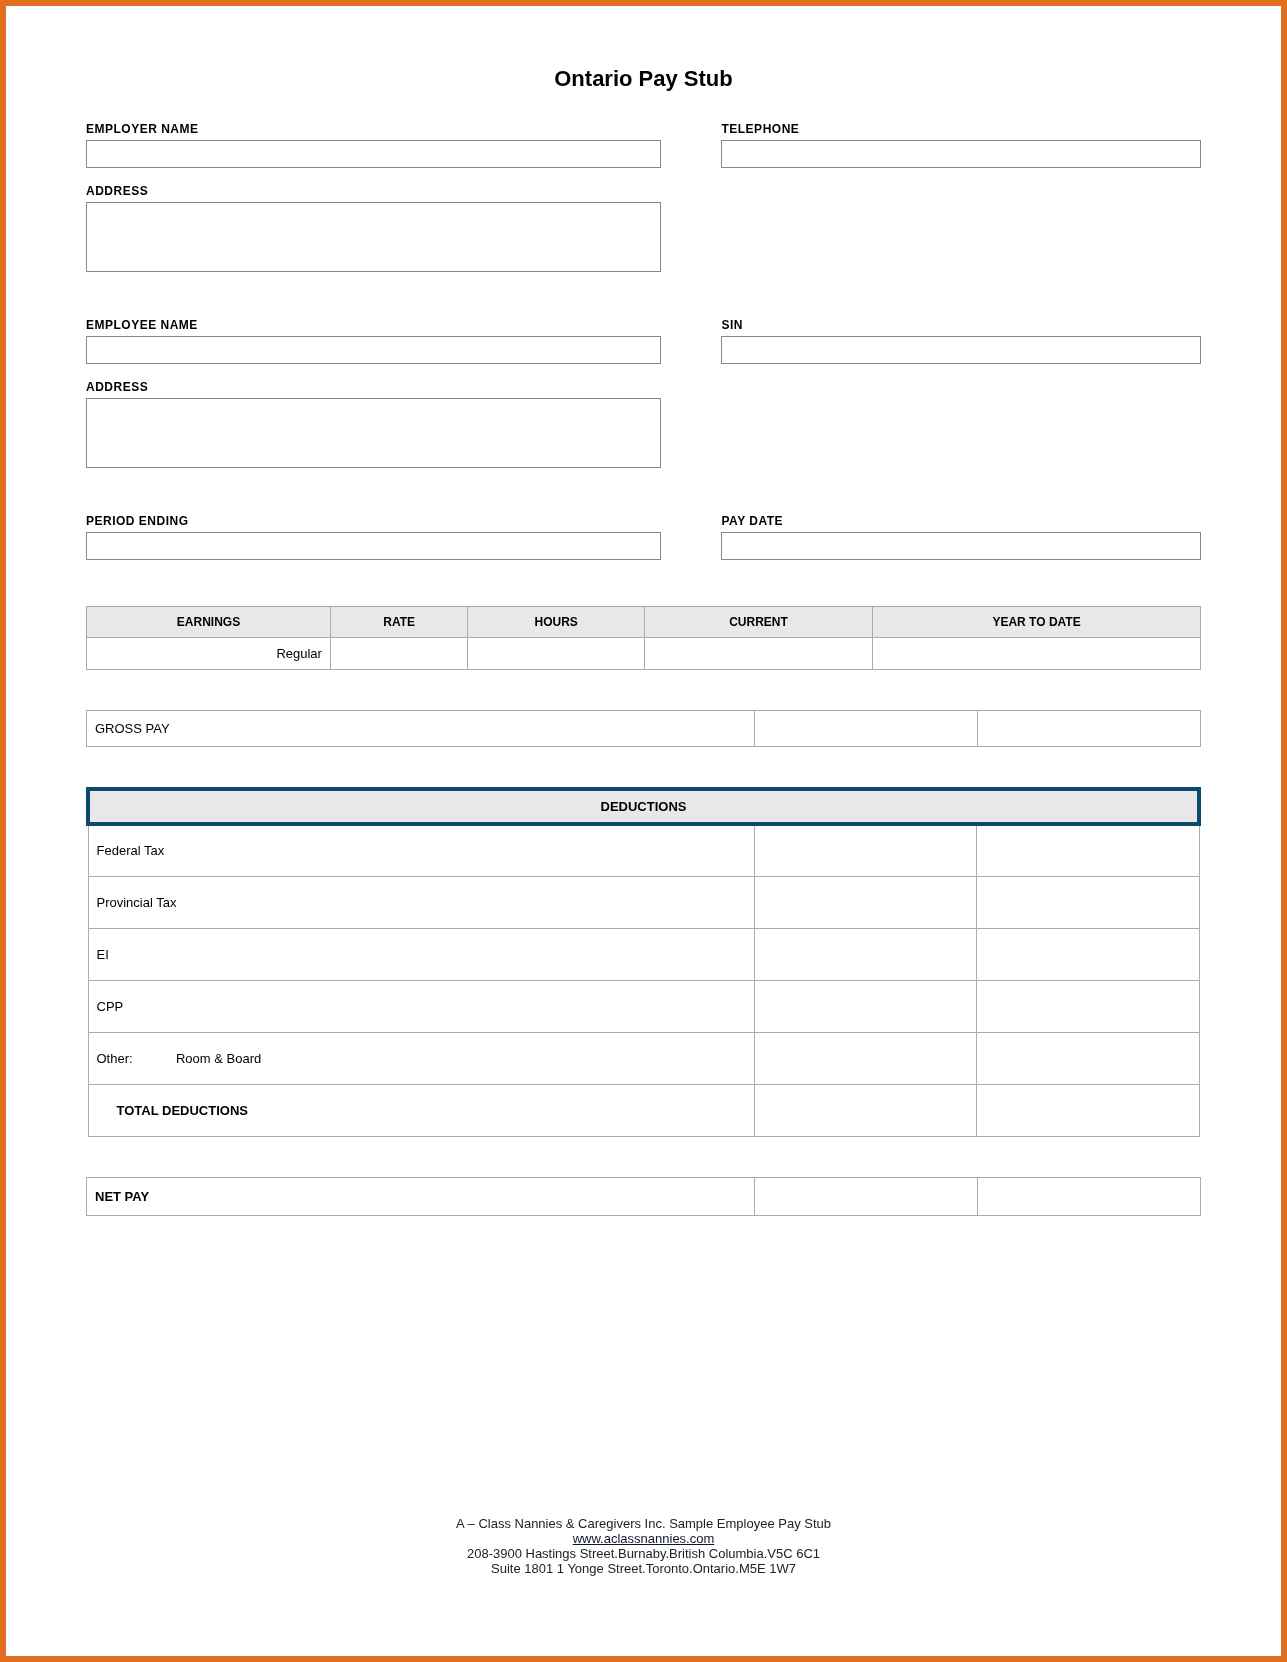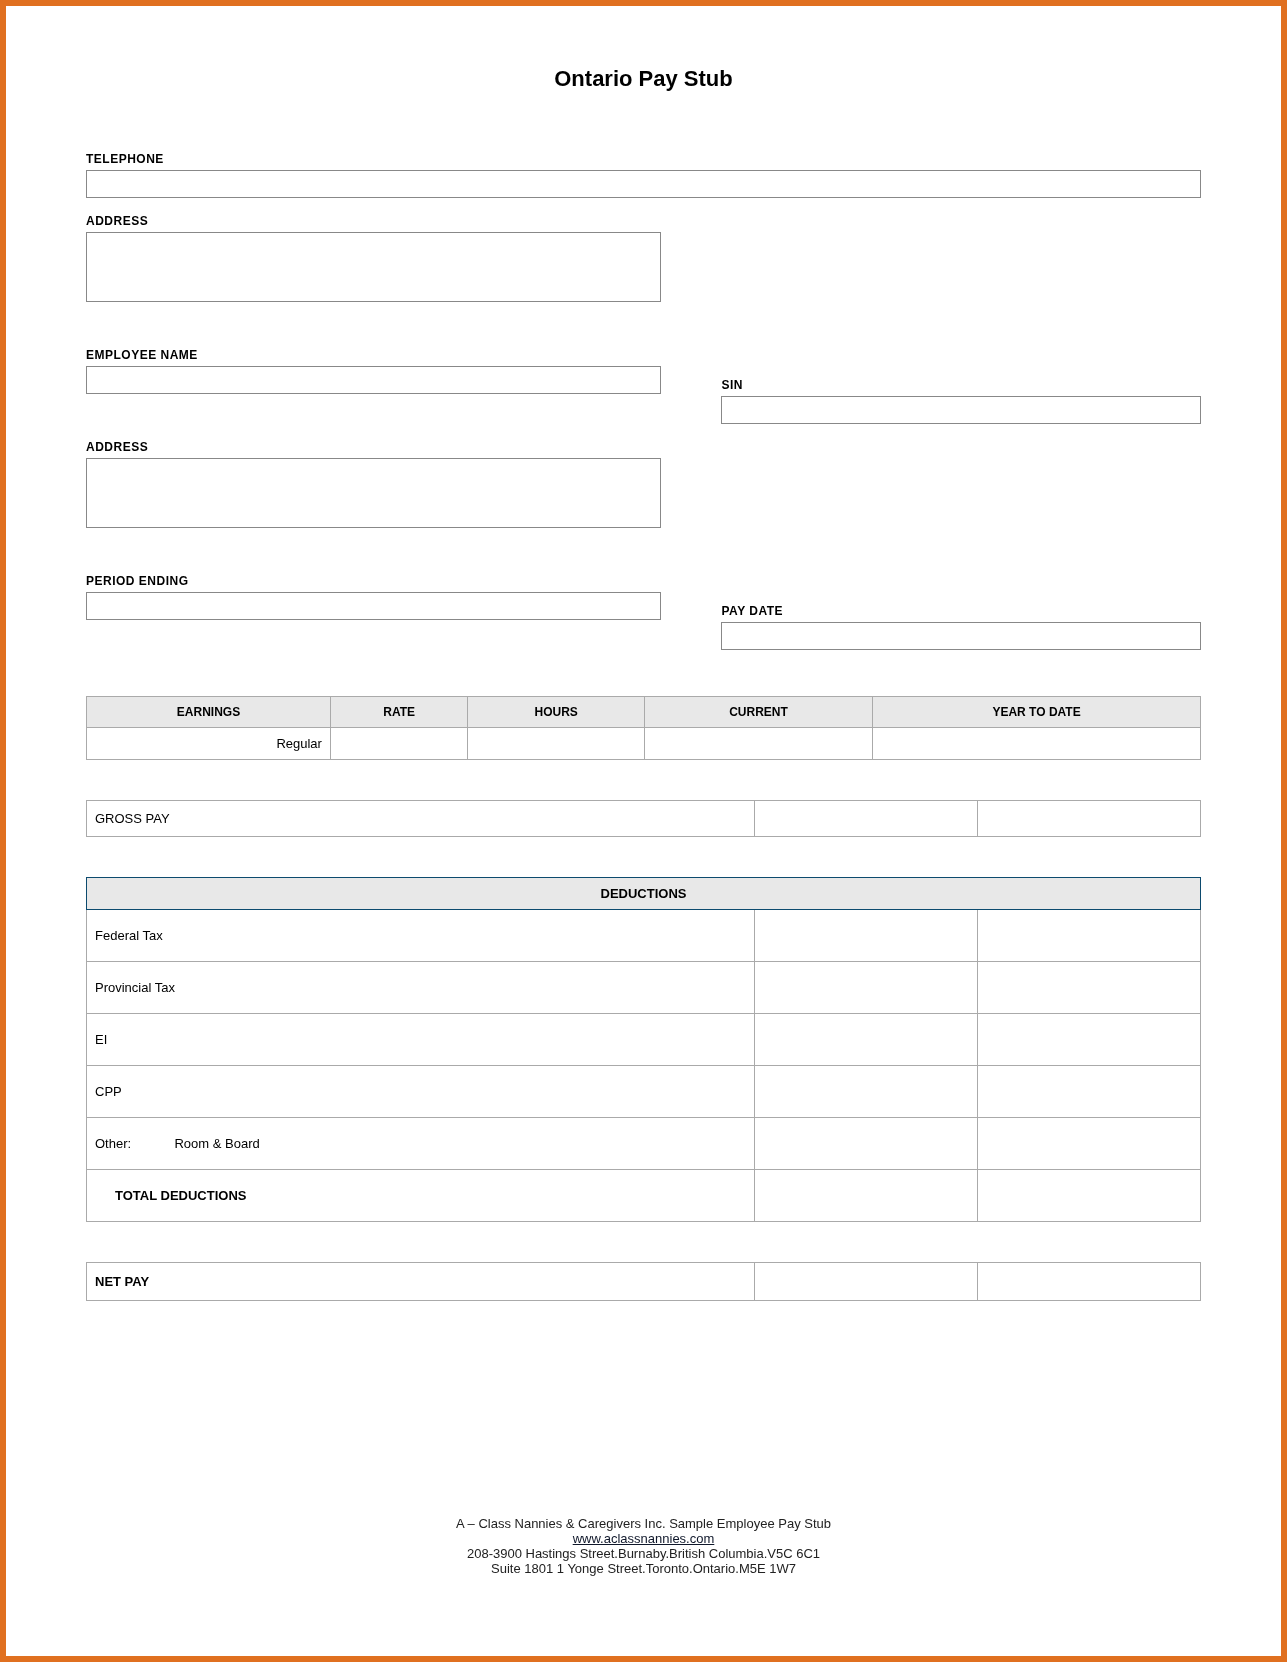--- a/index.html
+++ b/index.html
@@ -51,21 +51,20 @@
       display: flex;
       flex-direction: column;
     }
 
     .field-group.left {
       flex: 1.2;
     }
 
     .field-group.right {
       flex: 1;
-      margin-top: 30px;
     }
 
     .field-label {
       font-size: 12px;
       font-weight: bold;
       margin-bottom: 4px;
       text-transform: uppercase;
       letter-spacing: 0.5px;
     }
 
@@ -141,21 +140,21 @@
 
     
     .deductions-table {
       width: 100%;
       border-collapse: collapse;
       margin-bottom: 20px;
     }
 
     .deductions-table th.header-full {
       background: #e8e8e8;
-      border: 1px solid #0c4a6e;
+      border: 4px solid #0c4a6e;
       text-align: center;
       font-size: 13px;
       font-weight: bold;
       padding: 8px 4px;
       text-transform: uppercase;
     }
 
     .deductions-table td {
       border: 1px solid #aaa;
       height: 52px;
@@ -224,20 +223,24 @@
   </style>
 </head>
 <body>
 
 <div class="page-wrapper">
 
   <div class="page-title">Ontario Pay Stub</div>
 
   <div class="form-section">
     <div class="row-two-col">
+      <div class="field-group left">
+        <div class="field-label">EMPLOYER NAME</div>
+        <div class="field-input"></div>
+      </div>
       <div class="field-group right">
         <div class="field-label">TELEPHONE</div>
         <div class="field-input"></div>
       </div>
     </div>
     <div class="row-two-col">
       <div class="field-group left">
         <div class="field-label">ADDRESS</div>
         <div class="field-input-tall"></div>
       </div>

